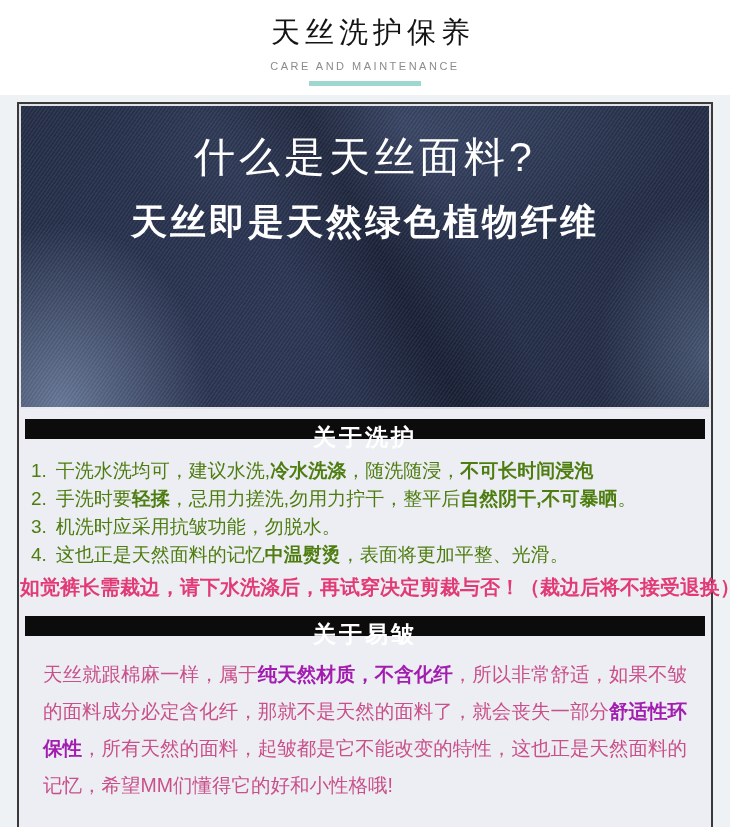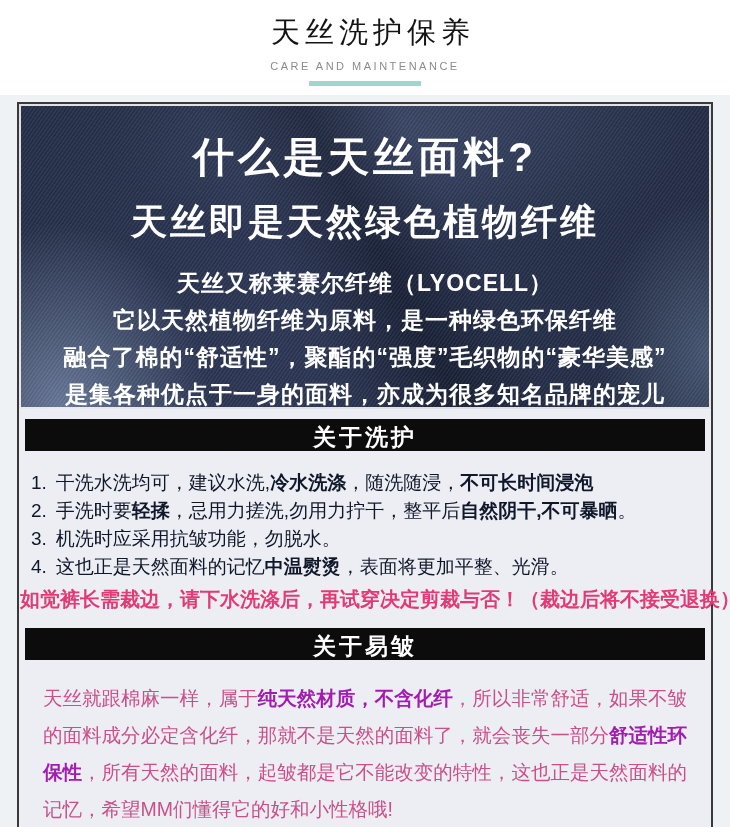--- a/index.html
+++ b/index.html
@@ -29,36 +29,36 @@
     box-shadow: inset 0 0 0 2px rgba(255,255,255,0.85);
     background-color:#27314b;
     background-image:
       repeating-linear-gradient(125deg, rgba(255,255,255,0.06) 0px, rgba(255,255,255,0.06) 1px, rgba(0,0,0,0.05) 2px, transparent 3px),
       radial-gradient(ellipse 240px 300px at 6% 100%, rgba(136,156,190,0.65), transparent 62%),
       radial-gradient(ellipse 190px 260px at 100% 82%, rgba(118,138,172,0.45), transparent 60%),
       linear-gradient(62deg, transparent 40%, rgba(8,12,26,0.45) 52%, transparent 63%),
       radial-gradient(ellipse 420px 180px at 55% 8%, rgba(90,108,142,0.30), transparent 70%),
       linear-gradient(115deg, #232d46 0%, #2b3553 45%, #242e48 72%, #1f2940 100%);
   }
-  .hero-h1 { font-size:41px; font-weight:bold; letter-spacing:4px; }
+  .hero-h1 { font-size:41px; font-weight:normal; letter-spacing:4px; }
   .hero-h2 { font-size:36px; font-weight:bold; letter-spacing:3px; margin-top:13px; }
   .hero-lines { margin-top:18px; }
   .hero-line { font-size:23px; font-weight:600; letter-spacing:1px; line-height:37px; }
 
   
   .section-bar {
     background:#0c0c0c; color:#fff; text-align:center;
     font-size:23px; font-weight:bold; letter-spacing:3px;
-    height:32px; line-height:36px; margin:10px 6px;
+    height:20px; line-height:36px; margin:10px 6px;
   }
 
   
   .care-list { padding:8px 8px 2px 12px; }
   .care-item {
-    font-size:19px; color:#0f172a; line-height:28px; white-space:nowrap;
+    font-size:19px; color:#4d7c0f; line-height:28px; white-space:nowrap;
   }
   .care-item .num { display:inline-block; margin-right:9px; }
   .care-item.pink { color:#cf5f9b; }
   .seg-bold { font-weight:bold; }
   .care-warning {
     font-size:20px; font-weight:bold; color:#e23a75;
     line-height:30px; white-space:nowrap; padding:1px 0 4px 1px;
   }
 
   
@@ -76,26 +76,20 @@
   <div class="top-sub">CARE AND MAINTENANCE</div>
   <div class="accent-line" style="background: rgb(158, 214, 208);"></div>
 </div>
 
 <div class="content-area">
   <div class="block">
 
     <div class="hero">
       <div class="hero-h1">什么是天丝面料?</div>
       <div class="hero-h2">天丝即是天然绿色植物纤维</div>
-      <div class="hero-lines">
-        <div class="hero-line">天丝又称莱赛尔纤维（LYOCELL）</div>
-        <div class="hero-line">它以天然植物纤维为原料，是一种绿色环保纤维</div>
-        <div class="hero-line">融合了棉的“舒适性”，聚酯的“强度”毛织物的“豪华美感”</div>
-        <div class="hero-line">是集各种优点于一身的面料，亦成为很多知名品牌的宠儿</div>
-      </div>
     </div>
 
     <div class="section-bar">关于洗护</div>
     <div class="care-list" id="care-list">
         <div class="care-item"><span class="num">1.</span><span>干洗水洗均可，建议水洗,</span><span class="seg-bold">冷水洗涤</span><span>，随洗随浸，</span><span class="seg-bold">不可长时间浸泡</span></div>
         <div class="care-item"><span class="num">2.</span><span>手洗时要</span><span class="seg-bold">轻揉</span><span>，忌用力搓洗,勿用力拧干，整平后</span><span class="seg-bold">自然阴干,不可暴晒</span><span>。</span></div>
         <div class="care-item"><span class="num">3.</span><span>机洗时应采用抗皱功能，勿脱水。</span></div>
         <div class="care-item"><span class="num">4.</span><span>这也正是天然面料的记忆</span><span class="seg-bold">中温熨烫</span><span>，表面将更加平整、光滑。</span></div>
       </div>
     <div class="care-warning">如觉裤长需裁边，请下水洗涤后，再试穿决定剪裁与否！（裁边后将不接受退换）</div>

